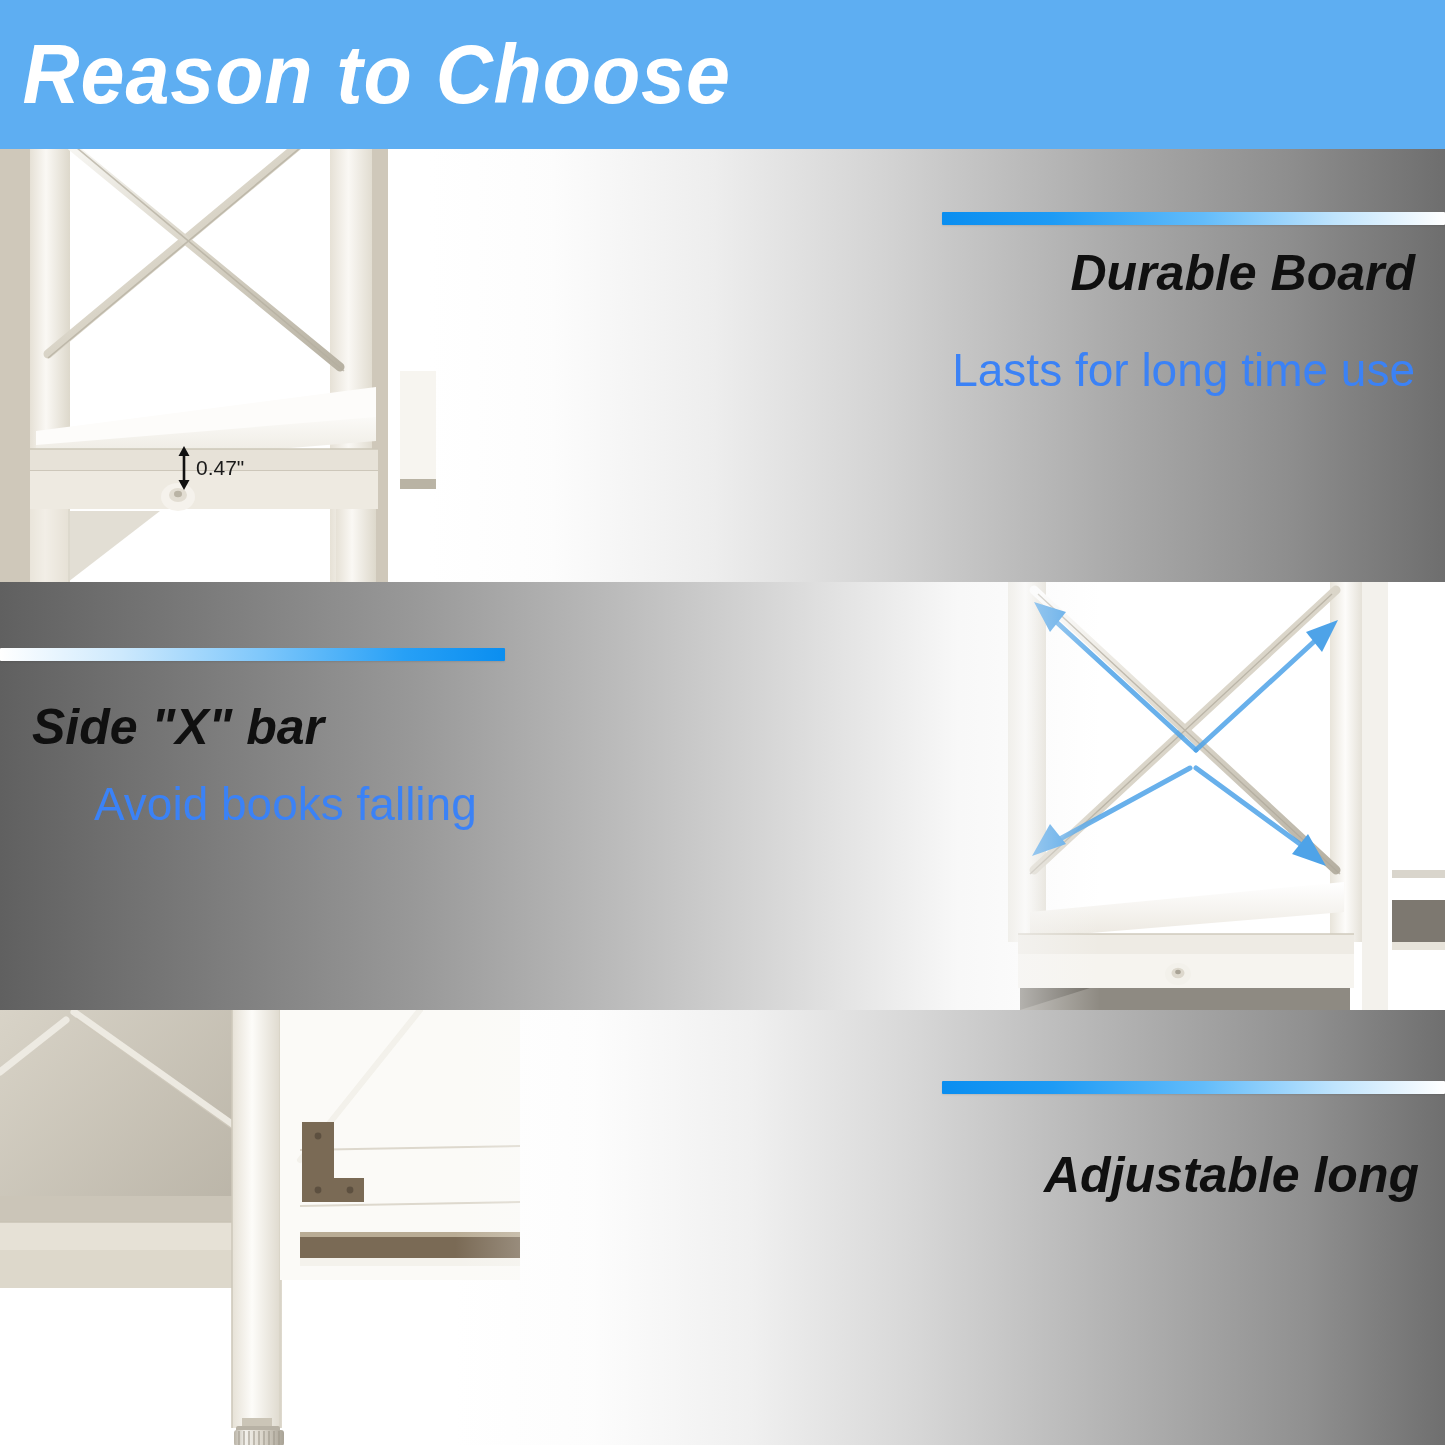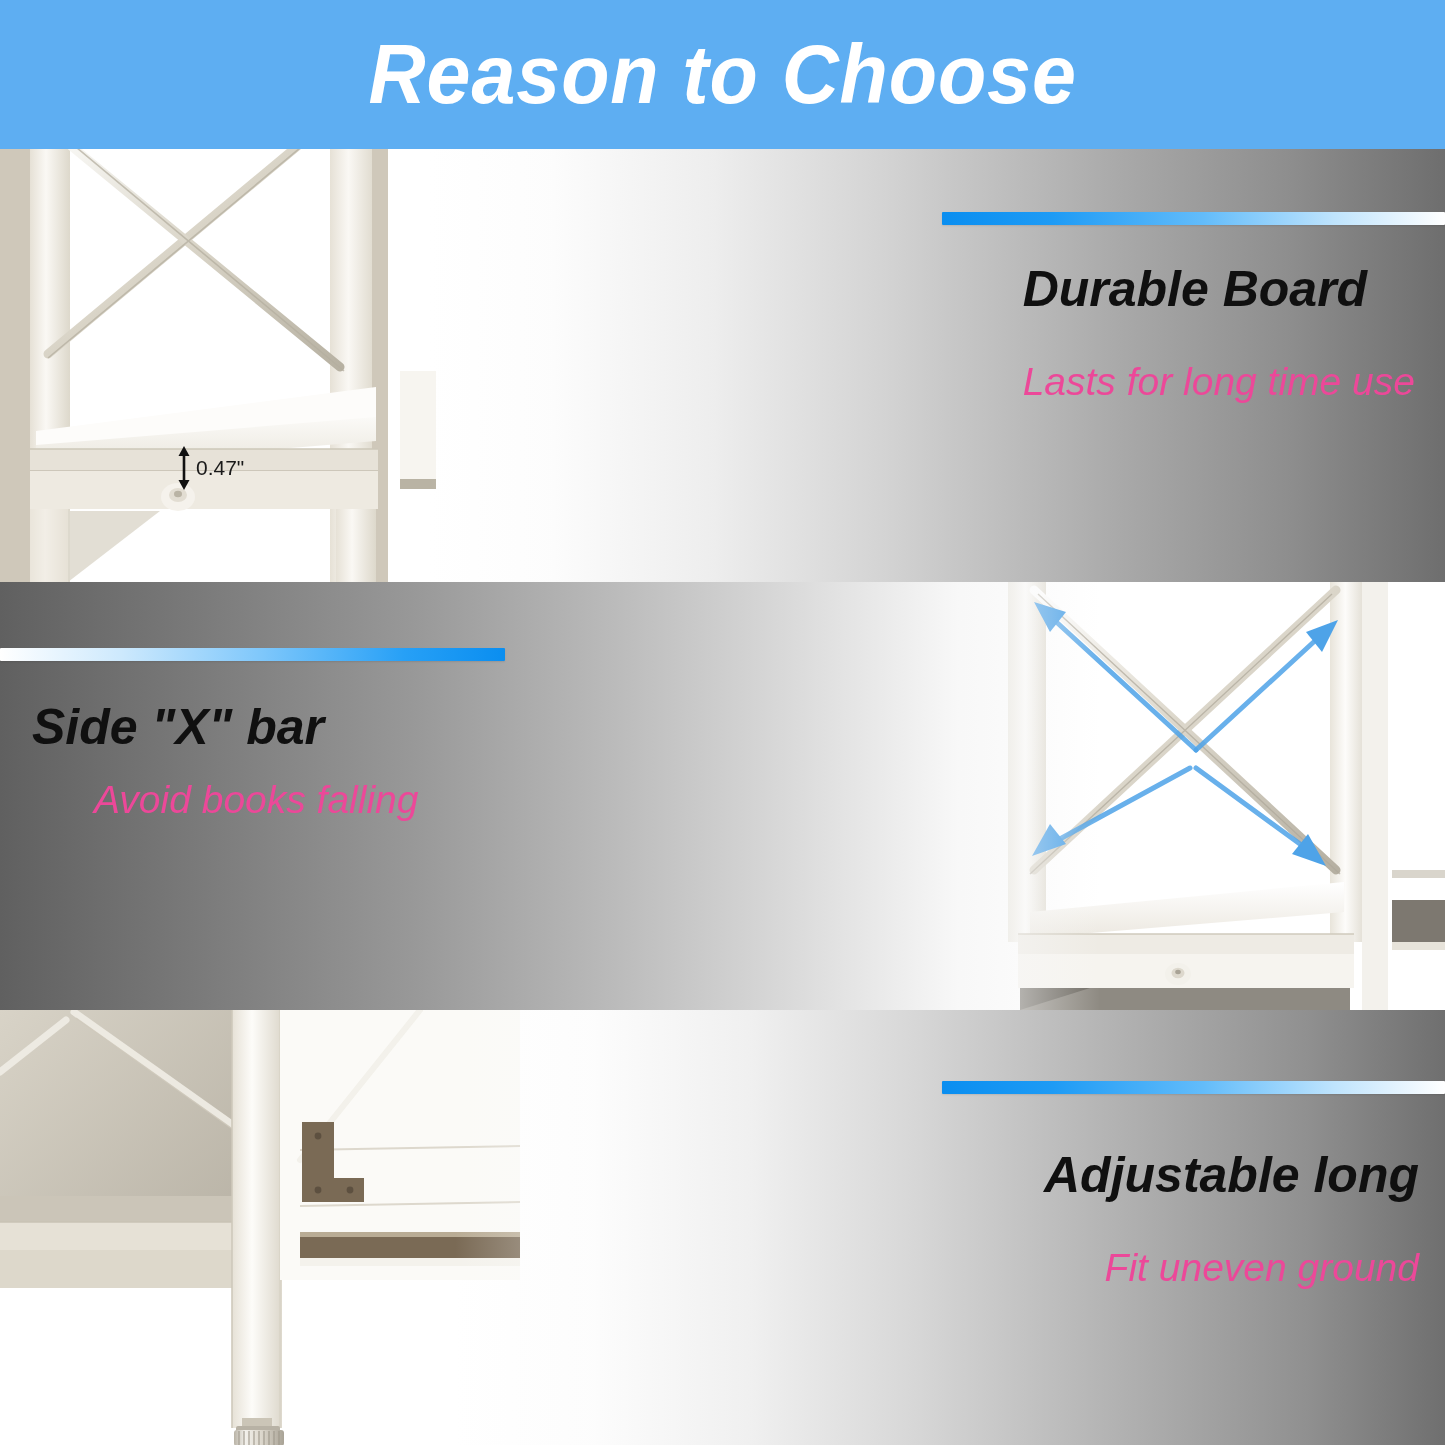--- a/index.html
+++ b/index.html
@@ -21,21 +21,20 @@
 
   
   .header-banner {
     position: absolute;
     left: 0; top: 0;
     width: 1445px;
     height: 149px;
     background: #5eaef2;
     display: flex;
     align-items: center;
-    justify-content: center;
   }
   .header-title {
     font-family: "Liberation Sans", sans-serif;
     font-style: italic;
     font-weight: bold;
     font-size: 84px;
     letter-spacing: 1px;
     color: #ffffff;
     white-space: nowrap;
     transform: scaleX(0.94);
@@ -128,28 +127,27 @@
     font-family: "Liberation Sans", sans-serif;
     font-style: italic;
     font-weight: bold;
     font-size: 50px;
     color: #101010;
     white-space: nowrap;
     line-height: 1.1;
   }
   .feature-sub {
     font-family: "Liberation Sans", sans-serif;
-    font-style: italic;
     font-weight: normal;
-    font-size: 39px;
-    color: #ec4899;
+    font-size: 46px;
+    color: #3b82f6;
     white-space: nowrap;
     line-height: 1.1;
   }
-  #text-1 { right: 30px; top: 262px; text-align: left; }
+  #text-1 { right: 30px; top: 246px; text-align: right; }
   #text-1 .feature-sub { margin-top: 44px; }
   #text-2 { left: 32px; top: 700px; text-align: left; }
   #text-2 .feature-sub { margin-top: 24px; margin-left: 62px; }
   #text-3 { right: 26px; top: 1148px; text-align: right; }
   #text-3 .feature-sub { margin-top: 44px; }
 
   
   .dim-callout {
     position: absolute;
     left: 176px;
@@ -427,16 +425,15 @@
         </g>
       </svg>
     </div>
 
     <div class="text-overlay overlay-right-3"></div>
   </div>
 
   <div class="accent-bar to-white" id="bar-3"></div>
   <div class="feature-text" id="text-3">
     <div class="feature-title">Adjustable long</div>
-    <div class="feature-sub">Fit uneven ground</div>
   </div>
 
 </div>
 
 </body></html>

